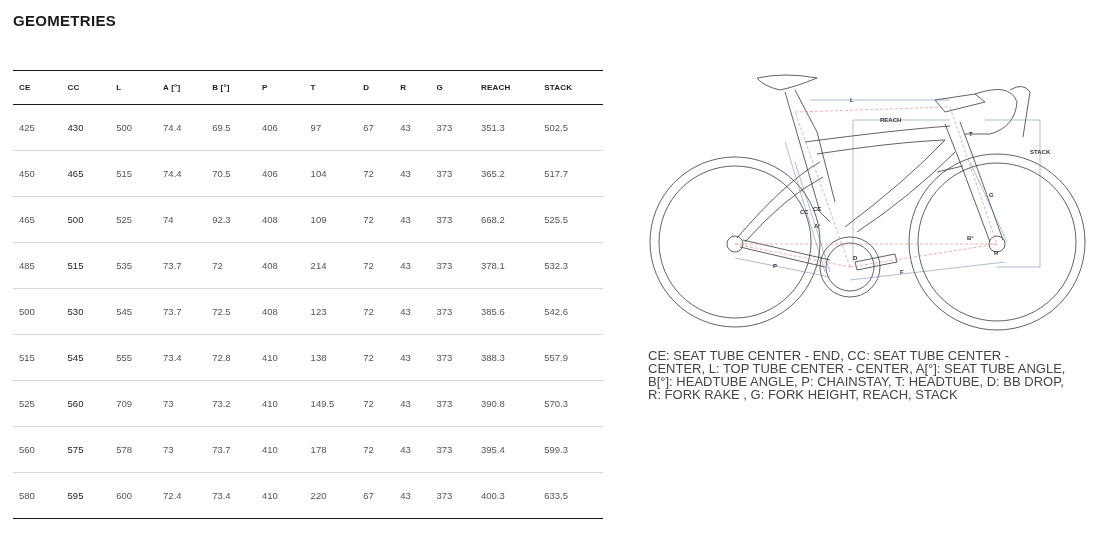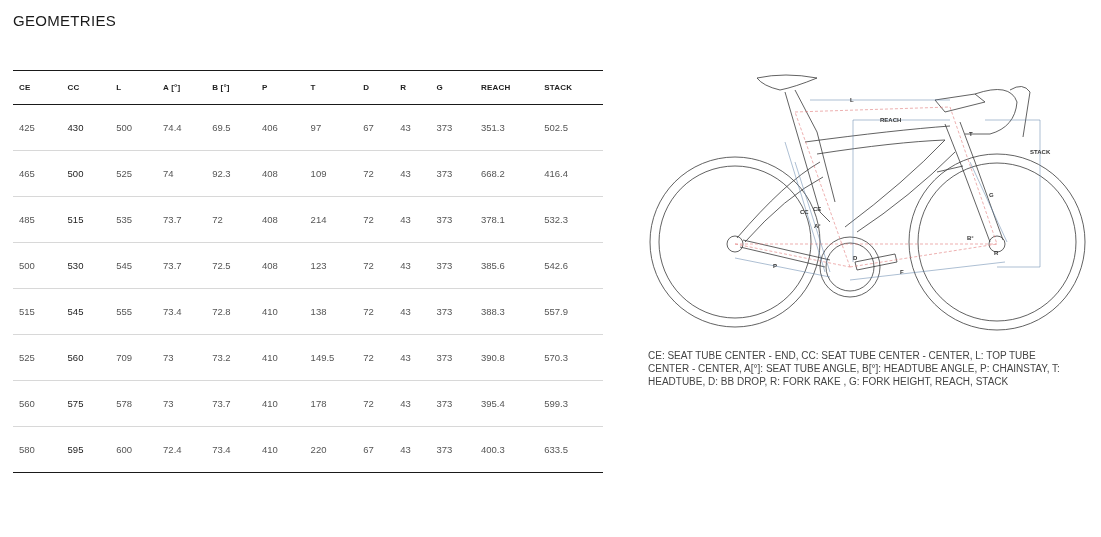--- a/index.html
+++ b/index.html
@@ -1,29 +1,29 @@
 <!DOCTYPE html>
 <html><head>
 <meta charset="utf-8">
 <style>
   html, body { margin:0; padding:0; background:#ffffff; }
   body { width:1101px; height:537px; position:relative; overflow:hidden;
          font-family:"Liberation Sans", "DejaVu Sans", sans-serif; color:#333; }
-  .title { position:absolute; left:13px; top:12px; font-size:15px; font-weight:normal;
+  .title { position:absolute; left:13px; top:12px; font-size:15px; font-weight:bold;
            letter-spacing:0.3px; color:#1a1a1a; }
   .geo-table { position:absolute; left:13px; top:70px; width:590px; border-collapse:collapse; }
   .geo-table thead tr { border-top:1.5px solid #1a1a1a; border-bottom:1.5px solid #1a1a1a; }
   .geo-table th { height:33px; font-size:8px; font-weight:bold; text-align:left; padding:0 0 0 6px;
                   color:#222; letter-spacing:0.2px; }
   .geo-table td { height:45px; font-size:9.5px; text-align:left; padding:0 0 0 6px; color:#555;
                   border-bottom:1px solid #d8d8d8; }
   .geo-table tbody tr:last-child td { border-bottom:1.5px solid #1a1a1a;margin-top:16px; }
   .geo-table td.cc { font-weight:normal; color:#222; }
   .diagram { position:absolute; left:645px; top:62px; width:450px; height:280px; }
-  .legend { position:absolute; left:648px; top:349px; width:420px; font-size:10px; line-height:13px;
+  .legend { position:absolute; left:648px; top:349px; width:420px; font-size:13px; line-height:13px;
             color:#444; text-transform:uppercase; }
 </style>
 </head>
 <body>
 
 <div class="title">GEOMETRIES</div>
 
 <table class="geo-table">
   <thead>
     <tr id="thead-row">
@@ -50,32 +50,46 @@
         <td>69.5</td>
         <td>406</td>
         <td>97</td>
         <td>67</td>
         <td>43</td>
         <td>373</td>
         <td>351.3</td>
         <td>502.5</td>
       </tr>
       <tr>
+        <td>450</td>
+        <td class="cc">465</td>
+        <td>515</td>
+        <td>74.4</td>
+        <td>70.5</td>
+        <td>406</td>
+        <td>104</td>
+        <td>72</td>
+        <td>43</td>
+        <td>373</td>
+        <td>365.2</td>
+        <td>517.7</td>
+      </tr>
+      <tr>
         <td>465</td>
         <td class="cc">500</td>
         <td>525</td>
         <td>74</td>
         <td>92.3</td>
         <td>408</td>
         <td>109</td>
         <td>72</td>
         <td>43</td>
         <td>373</td>
         <td>668.2</td>
-        <td>416.4</td>
+        <td>525.5</td>
       </tr>
       <tr>
         <td>485</td>
         <td class="cc">515</td>
         <td>535</td>
         <td>73.7</td>
         <td>72</td>
         <td>408</td>
         <td>214</td>
         <td>72</td>

